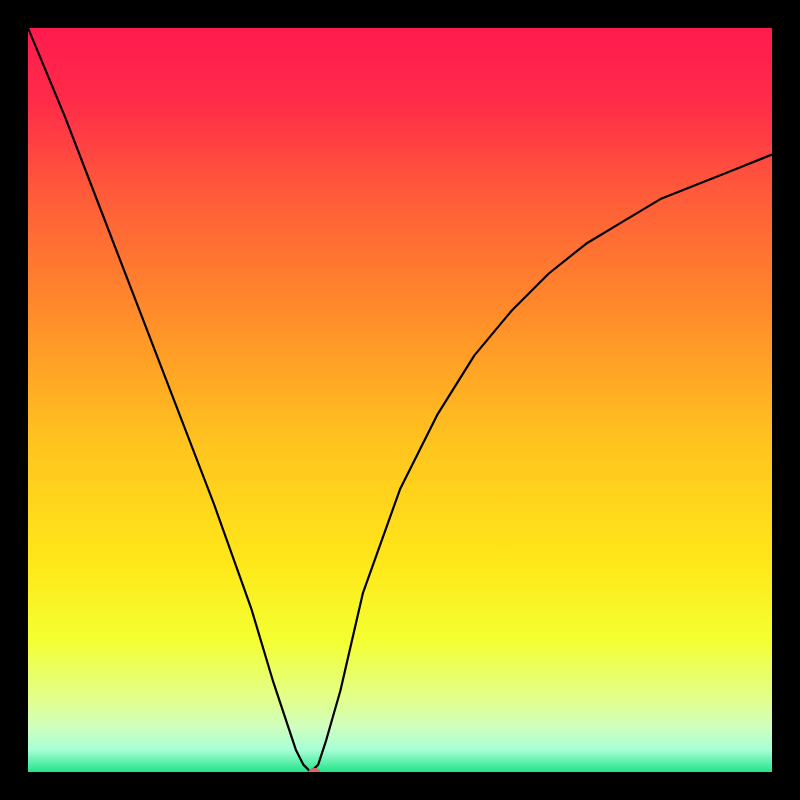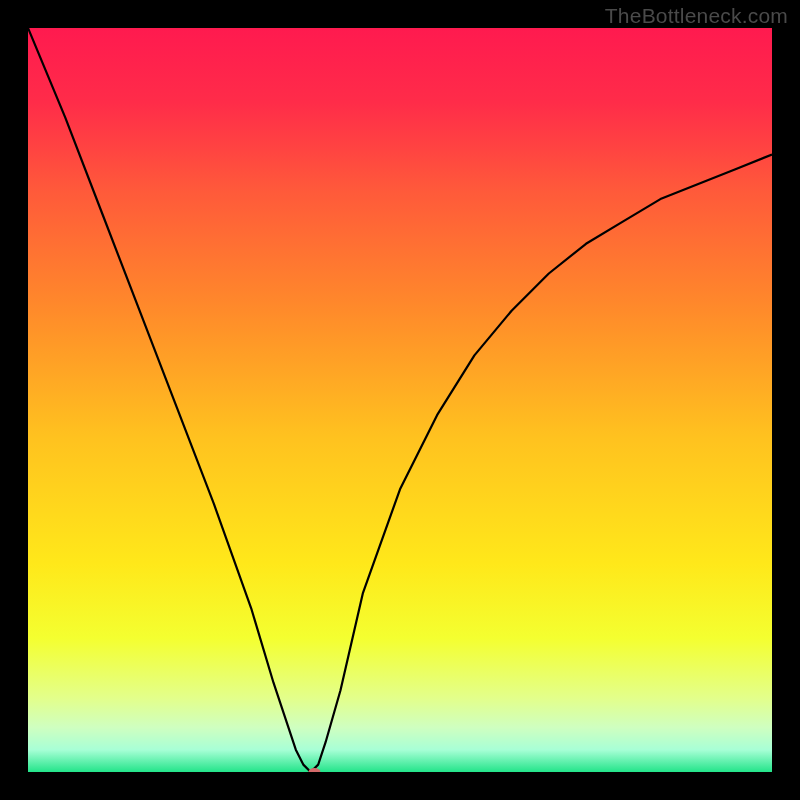--- a/index.html
+++ b/index.html
@@ -35,21 +35,20 @@
     font-weight: 500;
     letter-spacing: 0.2px;
   }
   svg { display: block; }
 </style>
 </head>
 <body>
 
 <div class="frame">
 
-  <div class="watermark">TheBottleneck.com</div>
 
   <div class="plot-area">
     <svg id="chart-svg" width="744" height="744" viewBox="0 0 744 744">
         <defs>
           <linearGradient id="bg-grad" x1="0" y1="0" x2="0" y2="1">
             <stop offset="0%" stop-color="#ff1a4f"></stop>
             <stop offset="10%" stop-color="#ff2c49"></stop>
             <stop offset="22%" stop-color="#ff5a3a"></stop>
             <stop offset="38%" stop-color="#ff8b2a"></stop>
             <stop offset="55.00000000000001%" stop-color="#ffc21f"></stop>

